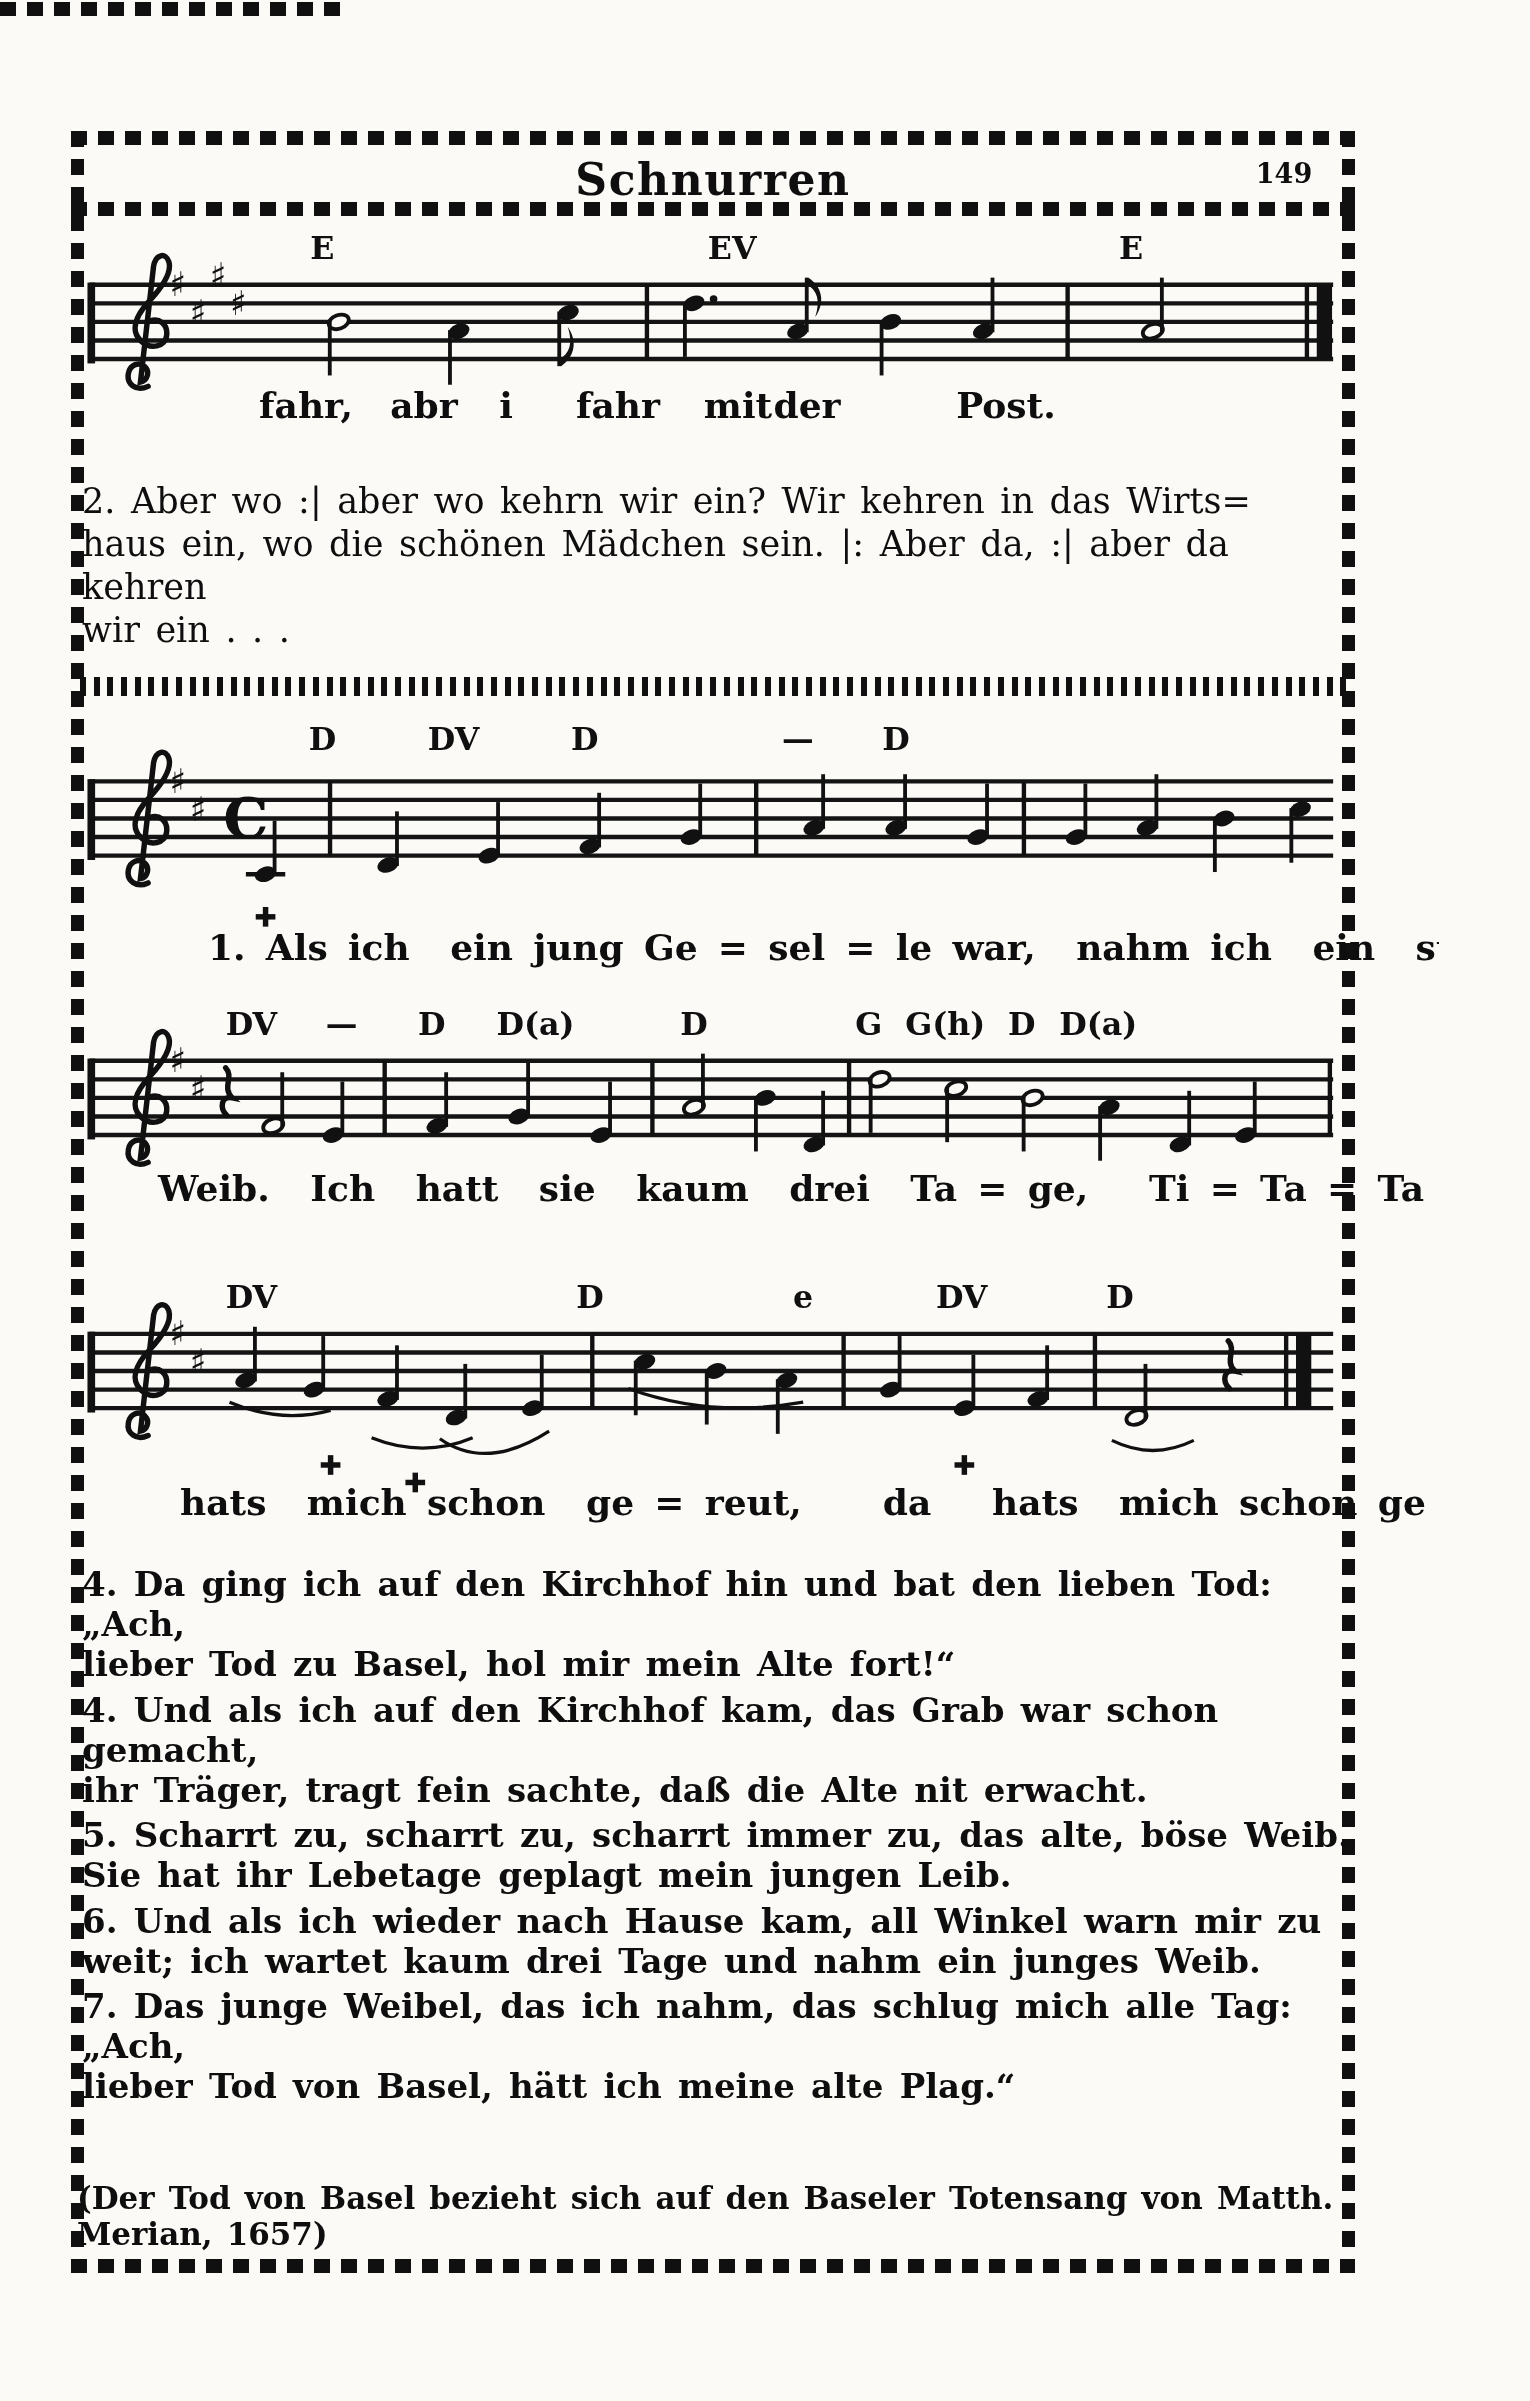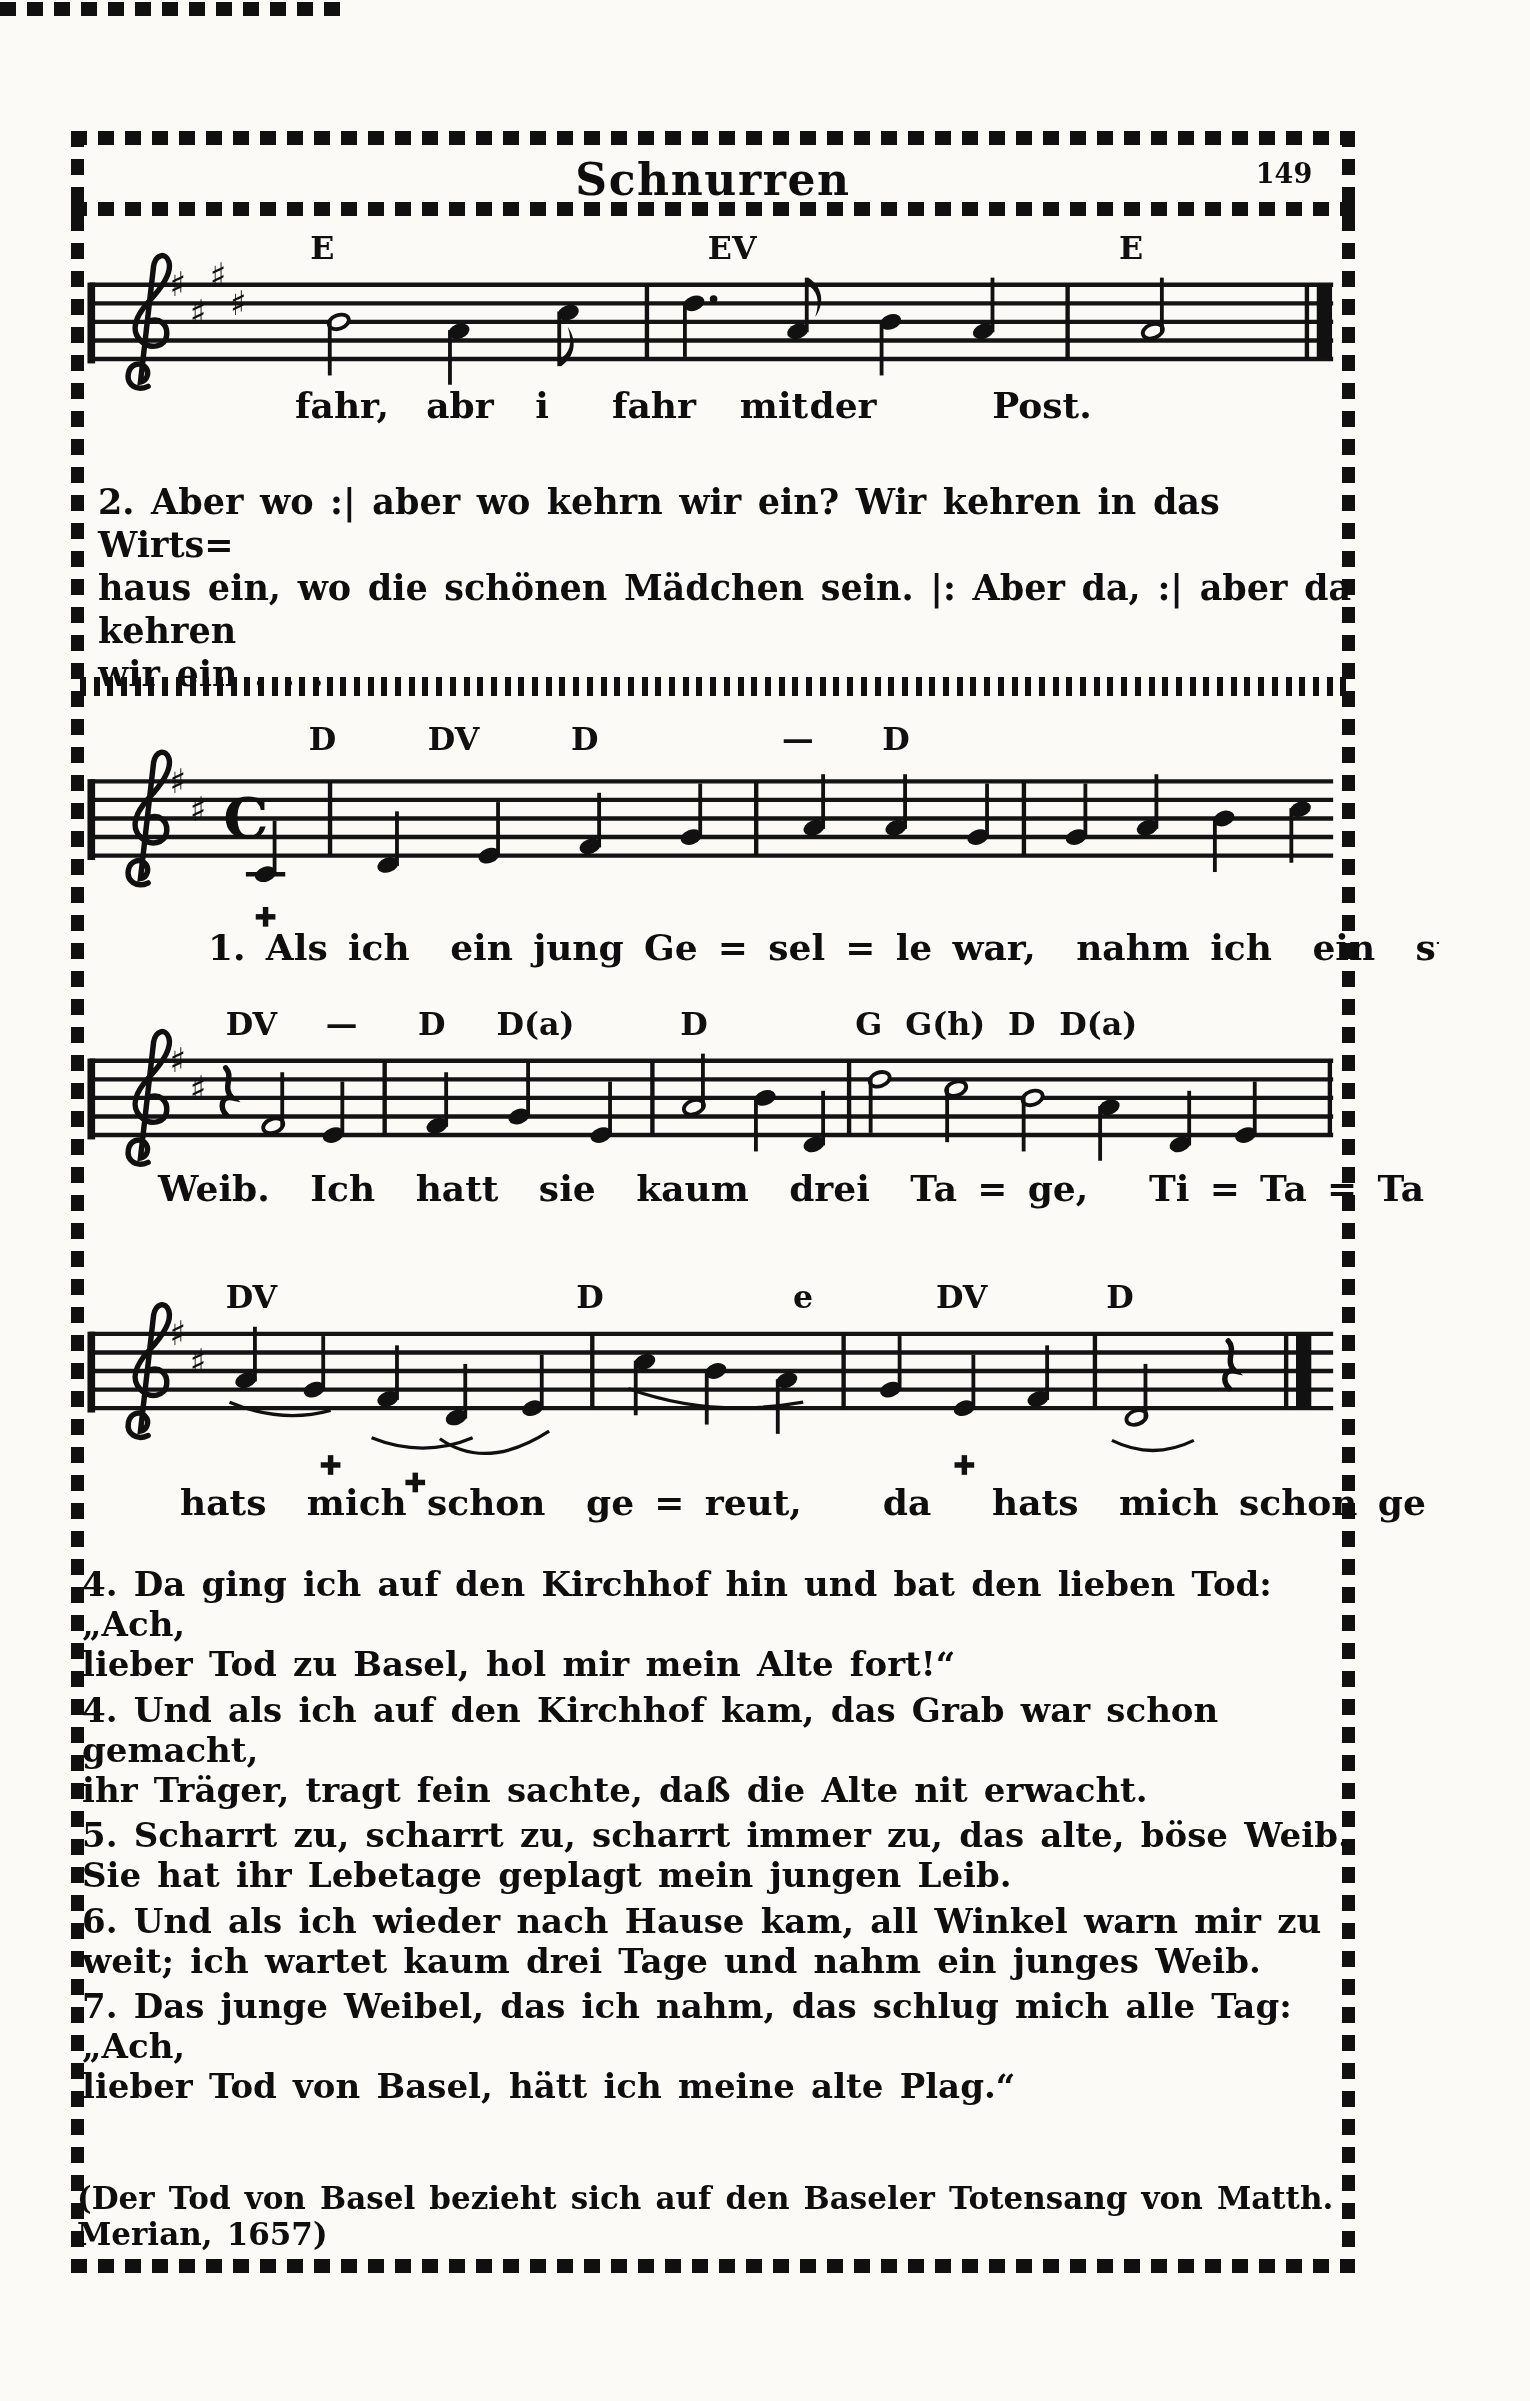--- a/index.html
+++ b/index.html
@@ -27,24 +27,24 @@
   .staffline{stroke:#141414;stroke-width:8;}
   .bar{fill:#111;}
   .chord{font-family:"DejaVu Serif",serif;font-size:58px;font-weight:600;fill:#101010;text-anchor:middle;}
   .sharp{font-family:"DejaVu Sans",sans-serif;font-size:62px;font-weight:600;fill:#101010;text-anchor:middle;dominant-baseline:central;}
   .timesig{font-family:"DejaVu Serif",serif;font-size:104px;font-weight:bold;fill:#101010;text-anchor:middle;dominant-baseline:central;}
   .clef{fill:none;stroke:#101010;stroke-width:10;stroke-linecap:round;}
   .slur{fill:none;stroke:#101010;stroke-width:6;}
   .rest{fill:none;stroke:#101010;stroke-width:10;stroke-linecap:round;}
   .ledger{stroke:#101010;stroke-width:8;}
 
-  .lyw{position:absolute;transform:translateX(-50%);font-size:36px;font-weight:bold;white-space:pre;margin-left:36px;}
+  .lyw{position:absolute;transform:translateX(-50%);font-size:36px;font-weight:bold;white-space:pre;}
   .lyricline{position:absolute;font-size:36px;font-weight:bold;white-space:pre;word-spacing:7.7px;}
   .verse{margin:0 0 5.5px 0;font-size:34px;font-weight:bold;line-height:40px;white-space:pre-line;word-spacing:4.4px;}
-  #song1-verse{position:absolute;left:82px;top:480px;width:1273px;font-size:35px;font-weight:bold;line-height:43px;white-space:pre-line;word-spacing:4.4px;margin-left:16px;}
+  #song1-verse{position:absolute;left:82px;top:480px;width:1273px;font-size:35px;font-weight:normal;line-height:43px;white-space:pre-line;word-spacing:4.4px;}
   #verses{position:absolute;left:82px;top:1564px;width:1273px;}
   #separator{position:absolute;left:80px;top:677px;width:1266px;height:18.6px;
     background:repeating-linear-gradient(to right,#101010 0 6px,transparent 6px 13.7px);}
   #attribution{position:absolute;right:191px;top:2113px;font-size:32px;font-weight:bold;}
   #footnote{position:absolute;left:77px;top:2180px;font-size:31px;font-weight:bold;word-spacing:3.3px;}
 </style>
 </head>
 <body>
 
 <div id="page">

